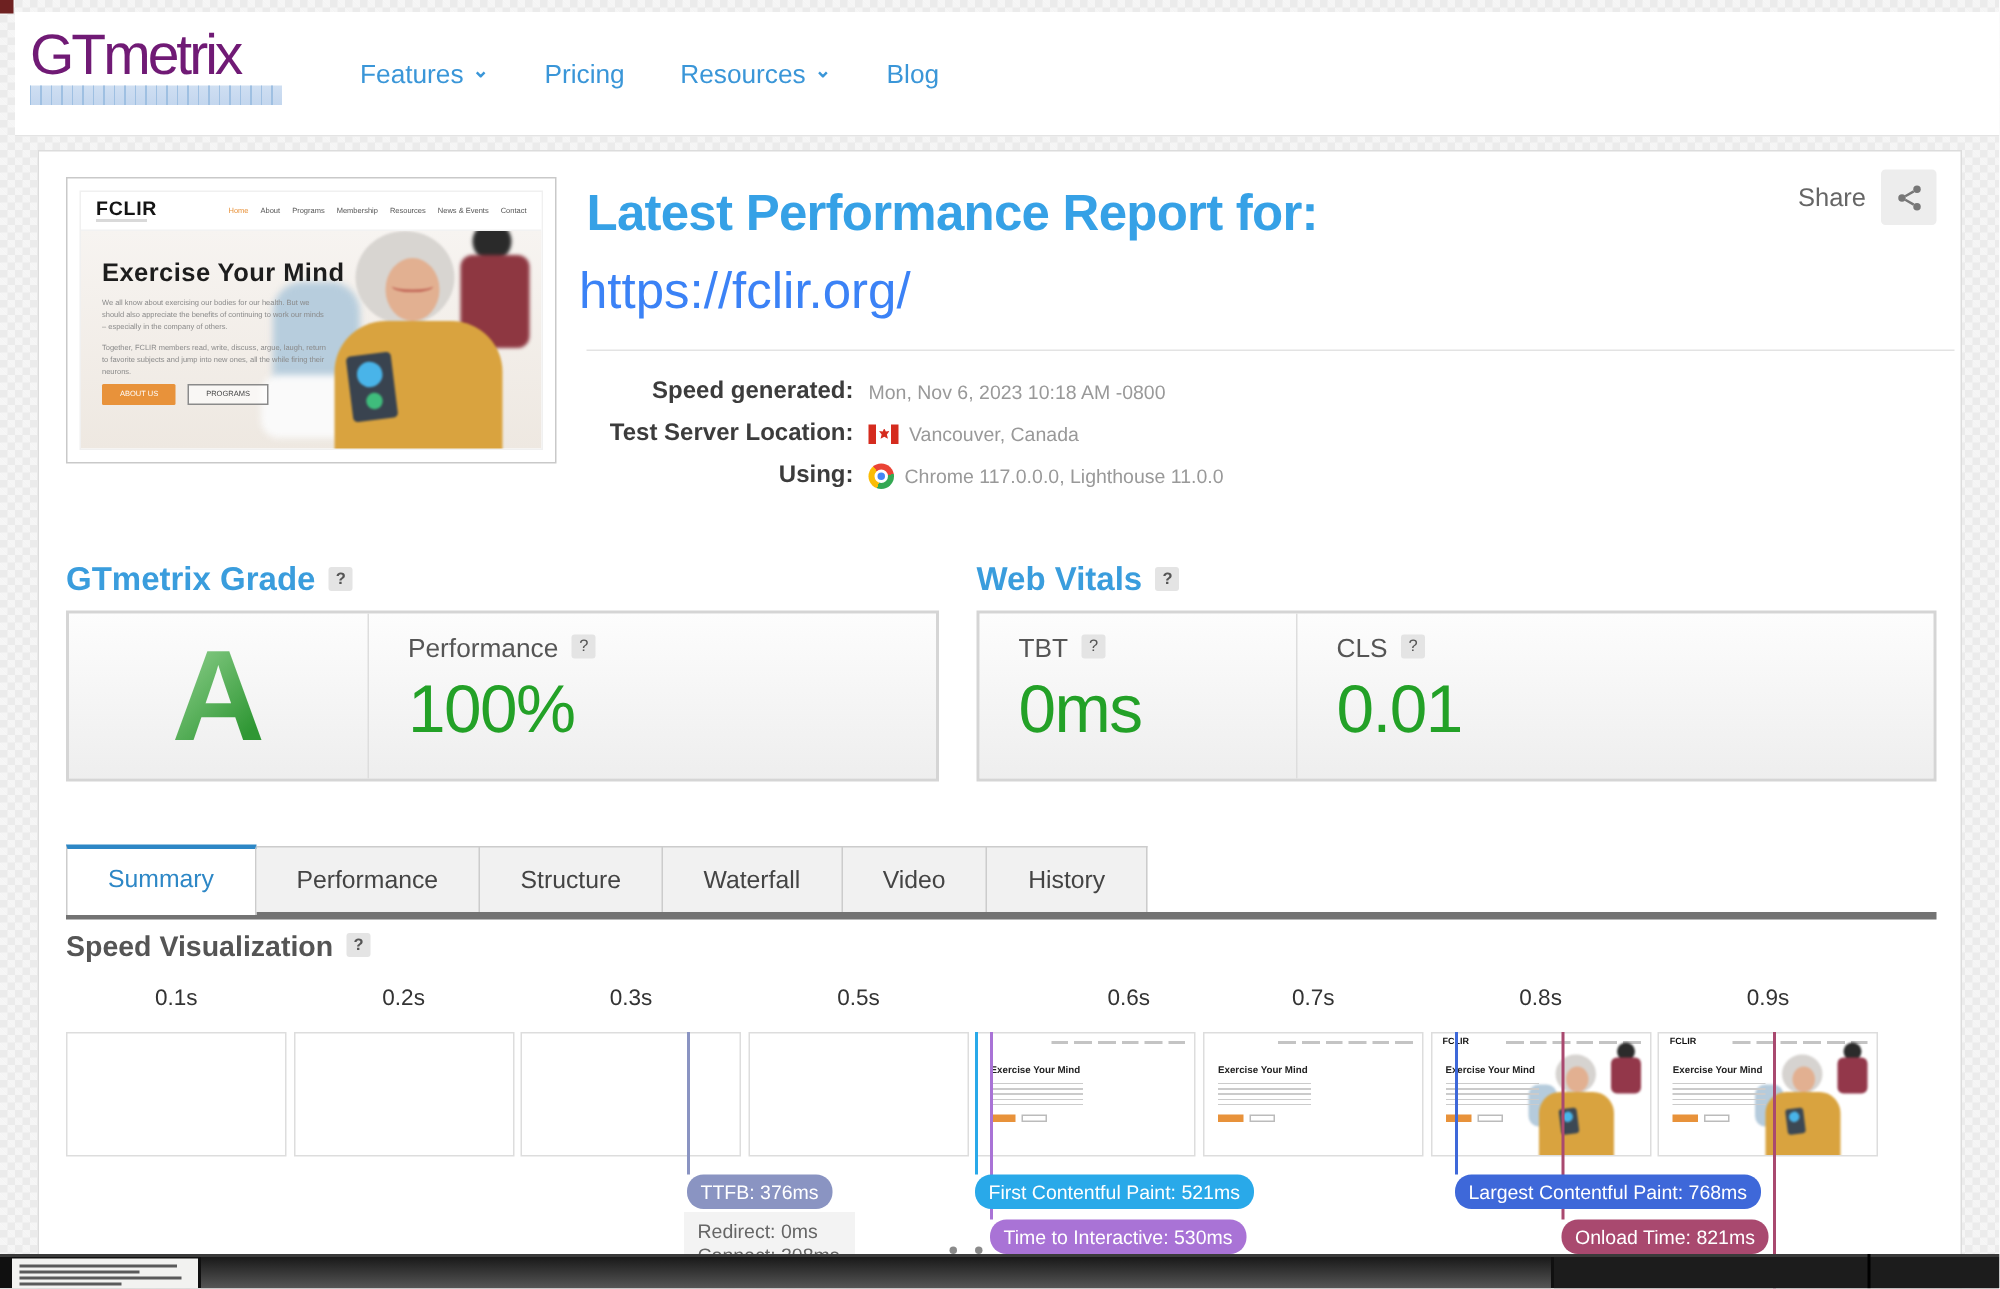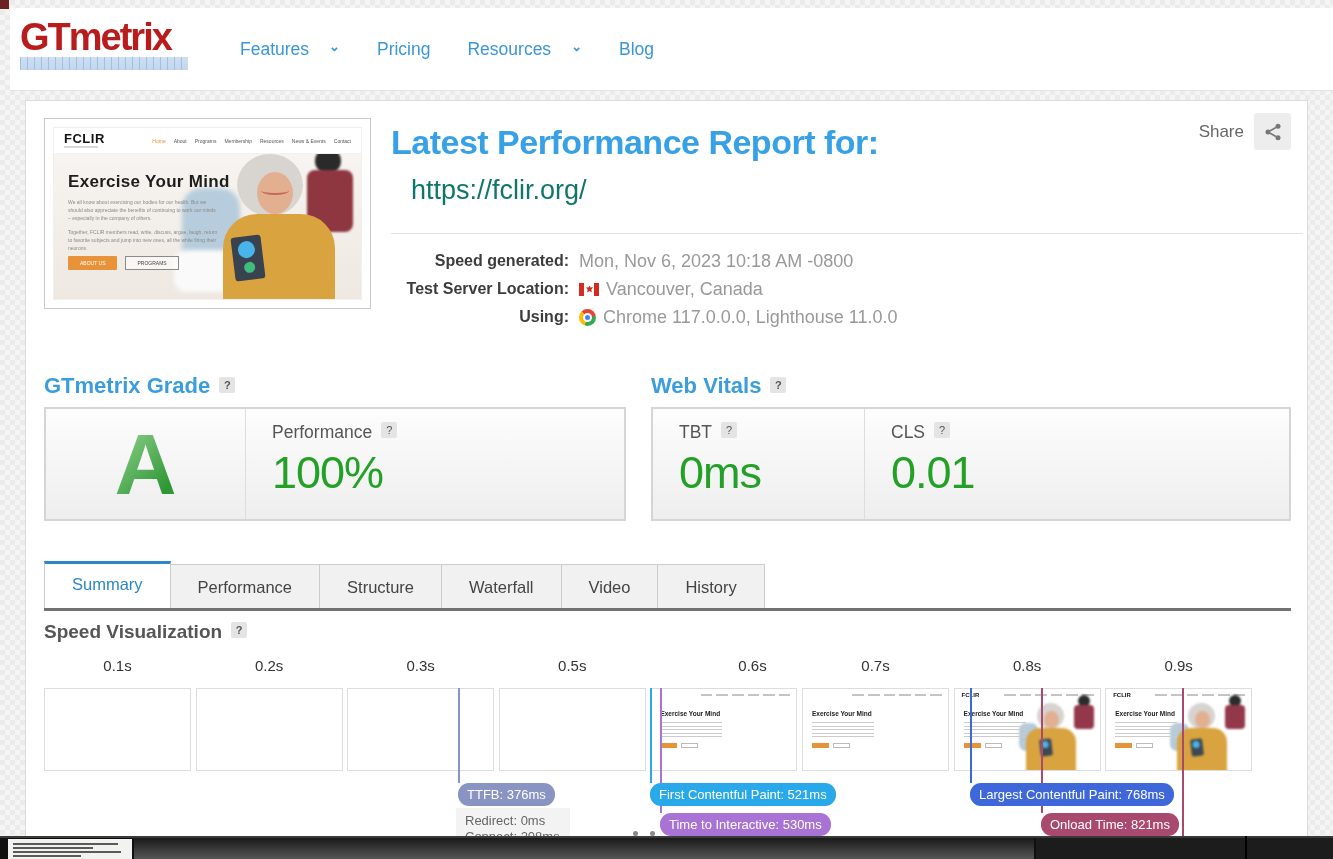--- a/index.html
+++ b/index.html
@@ -8,26 +8,26 @@
     background-color:#ebebeb;
     background-image:
       linear-gradient(45deg, rgba(255,255,255,.5) 25%, transparent 25%, transparent 75%, rgba(255,255,255,.5) 75%),
       linear-gradient(45deg, rgba(255,255,255,.5) 25%, transparent 25%, transparent 75%, rgba(255,255,255,.5) 75%);
     background-size:10px 10px;background-position:0 0,5px 5px;}
   .corner-sq{position:absolute;left:0;top:0;width:9px;height:9px;background:#6e2121;z-index:5;}
 
   
   .hdr{position:absolute;left:10px;right:0;top:8px;height:82px;background:#fff;border-bottom:1px solid #e4e4e4;z-index:4;}
   .logo{position:absolute;left:10px;top:10px;cursor:pointer;}
-  .logo-text{font-size:38px;font-weight:700;letter-spacing:-2px;color:#b91c1c;line-height:38px;}
+  .logo-text{font-size:38px;font-weight:400;letter-spacing:-2px;color:#701a75;line-height:38px;}
   .logo-ruler{width:168px;height:13px;margin-top:1px;background:
     repeating-linear-gradient(90deg,#9fc0e2 0 1px,transparent 1px 7px),
     linear-gradient(#cfdff2,#c3d6ee);}
   .nav{position:absolute;left:230px;top:0;height:82px;display:flex;align-items:center;gap:37px;}
-  .nav a{color:#3a96d8;font-size:17.5px;text-decoration:none;display:flex;align-items:center;gap:20px;cursor:pointer;}
+  .nav a{color:#3a96d8;font-size:17.5px;text-decoration:none;display:flex;align-items:center;gap:6px;cursor:pointer;}
   .caret{font-size:13px;font-weight:700;color:#3a96d8;position:relative;top:-3px;}
 
   
   .card{position:absolute;left:25px;top:100px;width:1283px;height:759px;background:#fff;border:1px solid #dcdcdc;box-sizing:border-box;z-index:3;}
 
   
   .thumb{position:absolute;left:18px;top:17px;width:327px;height:191px;border:1px solid #c9c9c9;background:#fff;padding:8px;box-sizing:border-box;}
   .mock{position:relative;width:309px;height:173px;background:#fff;overflow:hidden;border:1px solid #f0f0f0;box-sizing:border-box;}
   .mock-nav{position:absolute;left:0;right:0;top:0;height:26px;background:#fff;border-bottom:1px solid #f2f2f2;display:flex;align-items:center;padding:0 10px;box-sizing:border-box;z-index:3;}
   .mock-logo{font-size:13px;font-weight:800;color:#141414;letter-spacing:.5px;line-height:11px;}
@@ -50,29 +50,29 @@
   .tph-tablet::after{content:"";position:absolute;left:10px;top:26px;width:11px;height:11px;border-radius:50%;background:#3fbd7c;}
   .mock-h1{position:absolute;left:14px;top:18px;font-size:17px;font-weight:800;color:#1d1d1d;letter-spacing:.3px;z-index:2;}
   .mock-p{position:absolute;left:14px;width:150px;font-size:5px;line-height:1.6;color:#8a8a8a;z-index:2;}
   .mock-p1{top:44px;} .mock-p2{top:74px;}
   .mock-btns{position:absolute;left:14px;top:102px;display:flex;gap:8px;z-index:2;}
   .mbtn1{background:#e8923a;color:#fff;font-size:5px;padding:4px 12px;border-radius:1px;}
   .mbtn2{border:1px solid #8a8a8a;color:#444;font-size:5px;padding:3px 11px;background:rgba(255,255,255,.6);}
 
   
   .r-title{position:absolute;left:365px;top:22px;font-size:34px;font-weight:600;color:#36a1e6;letter-spacing:-.5px;}
-  .r-url{position:absolute;left:385px;top:74px;font-size:27px;font-weight:400;color:#0f766e;}
+  .r-url{position:absolute;left:360px;top:74px;font-size:34px;font-weight:400;color:#3b82f6;}
   .share-wrap{position:absolute;right:16px;top:12px;display:flex;align-items:center;gap:10px;}
   .share-label{font-size:17px;color:#666;}
   .share-btn{width:37px;height:37px;background:#ededed;border:none;border-radius:3px;display:flex;align-items:center;justify-content:center;cursor:pointer;}
   .divider{position:absolute;left:365px;right:4px;top:132px;border-top:1px solid #e3e3e3;}
   .meta{position:absolute;left:365px;top:146px;}
   .meta-row{display:flex;align-items:center;height:28px;}
   .meta-label{width:178px;text-align:right;font-size:16px;font-weight:700;color:#3c3c3c;margin-right:10px;flex:none;}
-  .meta-val{font-size:18px;color:#999;display:flex;align-items:center;gap:7px;}
+  .meta-val{font-size:13px;color:#999;display:flex;align-items:center;gap:7px;}
   .flag{width:20px;height:13px;background:linear-gradient(90deg,#d52b1e 0 25%,#fff 25% 75%,#d52b1e 75%);position:relative;flex:none;}
   .flag::after{content:"";position:absolute;left:7px;top:3px;width:7px;height:7px;background:#d52b1e;
     clip-path:polygon(50% 0,65% 30%,100% 25%,75% 60%,85% 100%,50% 80%,15% 100%,25% 60%,0 25%,35% 30%);}
   .chrome{width:17px;height:17px;border-radius:50%;position:relative;flex:none;
     background:conic-gradient(from -40deg,#ea4335 0 120deg,#34a853 120deg 240deg,#fbbc05 240deg 360deg);}
   .chrome::after{content:"";position:absolute;inset:4px;background:#4285f4;border:2px solid #fff;border-radius:50%;box-sizing:border-box;}
 
   .help{display:inline-block;width:16px;height:16px;line-height:16px;text-align:center;background:#e4e4e4;color:#555;
     font-size:11px;border-radius:2px;margin-left:9px;position:relative;top:-4px;cursor:pointer;}
 
@@ -84,21 +84,21 @@
   .cell{border-right:1px solid #ddd;box-sizing:border-box;padding:13px 0 0 26px;}
   .cell:last-child{border-right:none;}
   .cell-letter{width:200px;display:flex;align-items:center;justify-content:center;padding:0;}
   .letter{font-size:86px;font-weight:700;line-height:1;background:linear-gradient(135deg,#8fd08d 10%,#2f9734 80%);
     -webkit-background-clip:text;background-clip:text;color:transparent;}
   .g-box .cell-metric{width:190px;} .v-box .cell-metric{width:212px;}
   .m-label{font-size:17.5px;color:#555;}
   .m-value{font-size:45px;color:#23a127;margin-top:4px;letter-spacing:-1px;}
 
   
-  .tabbar{position:absolute;left:18px;right:16px;top:463px;height:44px;border-bottom:3px solid #737373;display:flex;align-items:flex-end;}
+  .tabbar{position:absolute;left:18px;right:16px;top:463px;height:44px;border-bottom:5px solid #737373;display:flex;align-items:center;}
   .tab{height:44px;line-height:44px;padding:0 27px;font-size:16.5px;color:#444;background:#f1f1f1;
     border:1px solid #ccc;border-bottom:none;border-left:none;box-sizing:border-box;cursor:pointer;}
   .tab.first{border-left:1px solid #ccc;}
   .tab.active{height:47px;background:#fff;color:#2d87c6;border-top:3px solid #2d87c6;line-height:40px;border-left:1px solid #ccc;position:relative;z-index:2;}
 
   .viz-h{left:18px;top:520px;position:absolute;font-size:19px;font-weight:700;color:#555;}
 
   
   .t-label{position:absolute;top:556px;width:147px;text-align:center;font-size:15px;color:#333;}
   .frame{position:absolute;top:587px;width:147px;height:83px;background:#fff;border:1px solid #ddd;box-sizing:border-box;overflow:hidden;}

